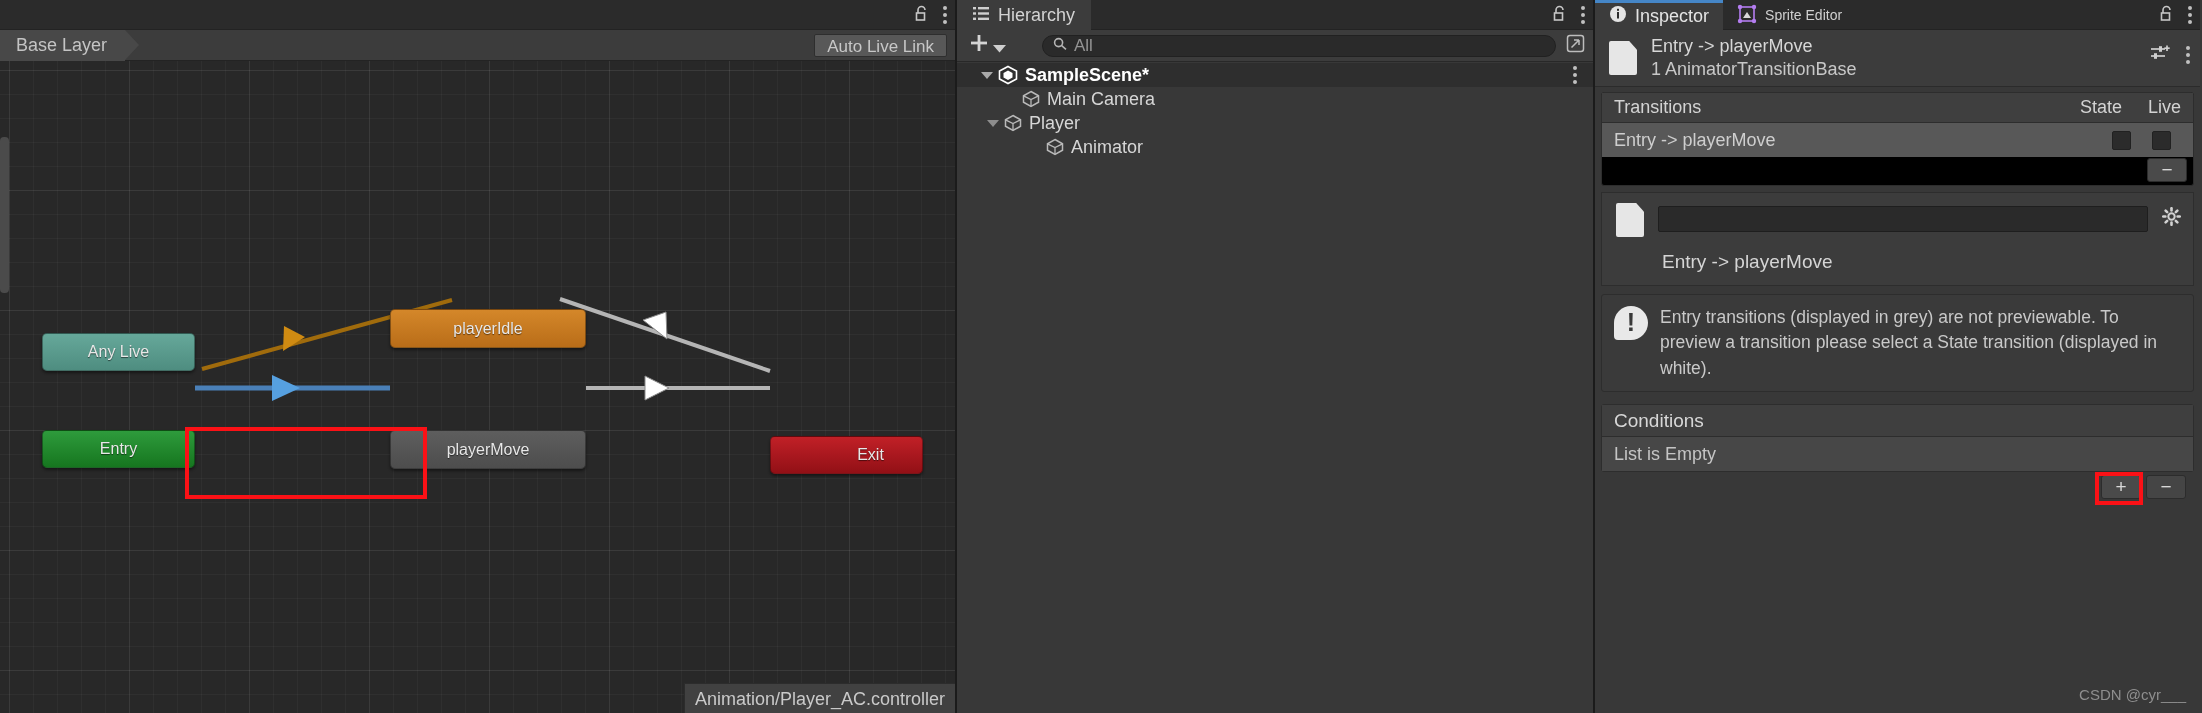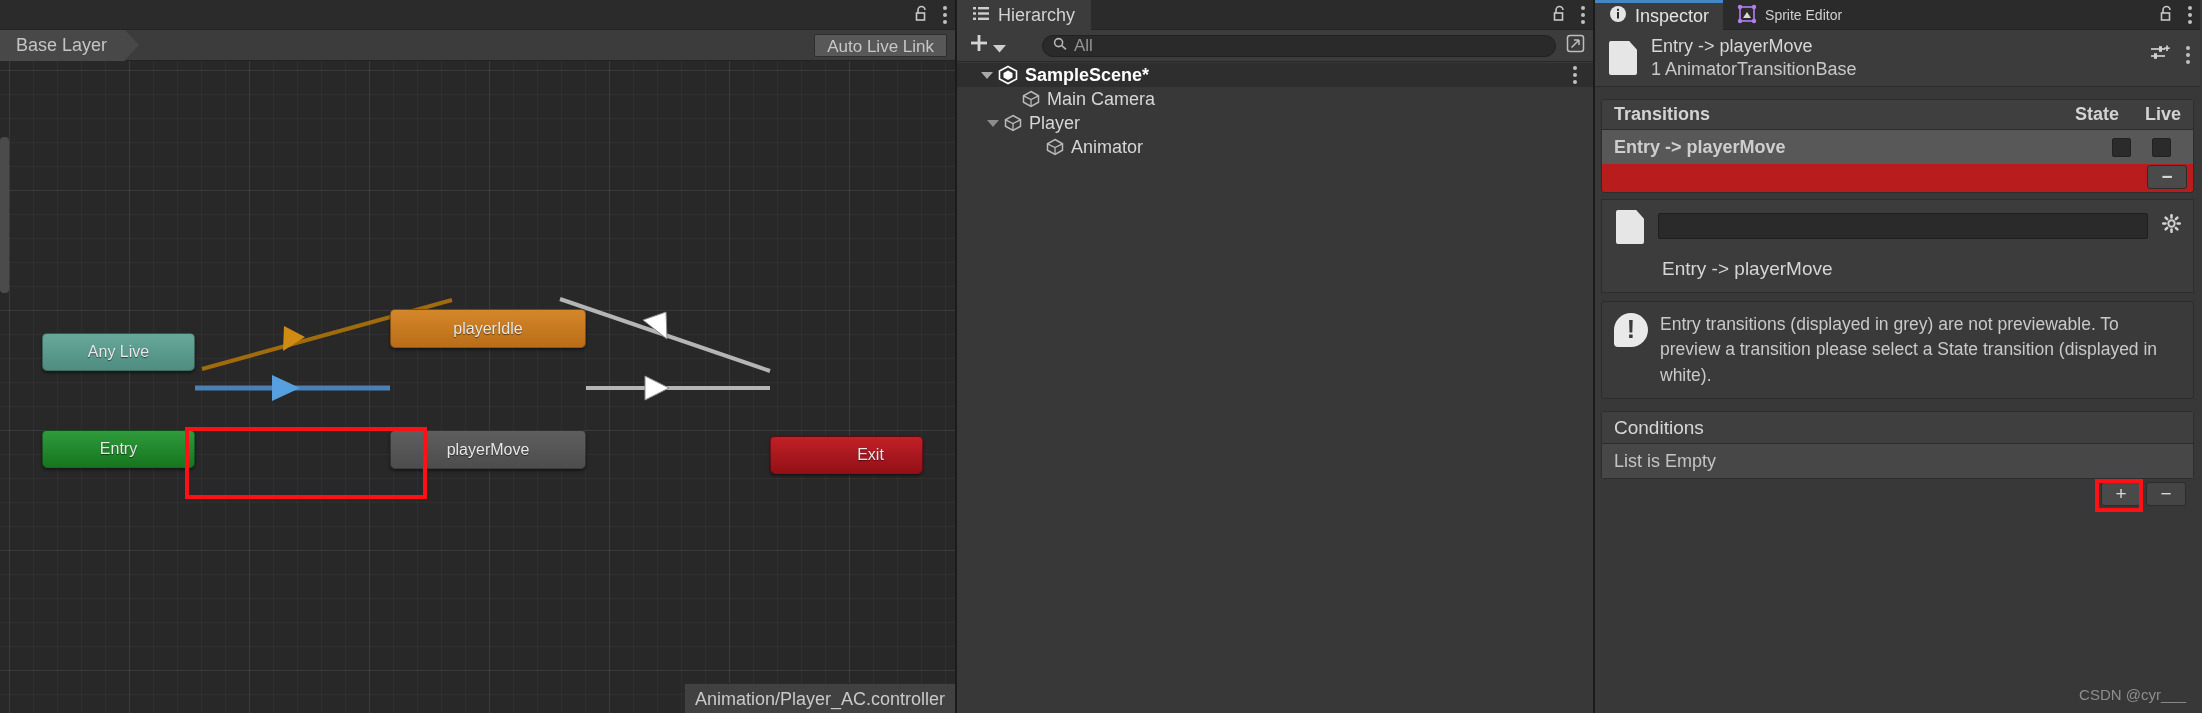--- a/index.html
+++ b/index.html
@@ -185,21 +185,21 @@
   .doc-icon {
     width:28px; height:34px; background:#e6e6e6;
     clip-path:polygon(0 0, 72% 0, 100% 26%, 100% 100%, 0 100%);
     border-radius:2px;
   }
   #asset-titles { display:flex; flex-direction:column; gap:2px; }
   #asset-title { color:#d7d7d7; font-size:18px; }
   #asset-subtitle { color:#c8c8c8; font-size:18px; }
   .header-icons { position:absolute; right:10px; top:14px; display:flex; gap:16px; align-items:center; }
 
-  .section-box { margin:12px 6px 0 6px; border:1px solid #2d2d2d; border-radius:3px; background:#b91c1c;font-weight:bold; }
+  .section-box { margin:5px 6px 0 6px; border:1px solid #2d2d2d; border-radius:3px; background:#000000; }
   .section-head {
     height:30px; display:flex; align-items:center; justify-content:space-between;
     padding:0 12px; color:#d3d3d3; font-size:18px;
     background:#3f3f3f; border-bottom:1px solid #2d2d2d;
   }
   .solo-mute { display:flex; gap:26px; font-size:18px; color:#d3d3d3; }
   .trans-row {
     height:34px; background:#585858; display:flex; align-items:center;
     padding:0 12px; color:#cecece; font-size:18px; justify-content:space-between;
   }

